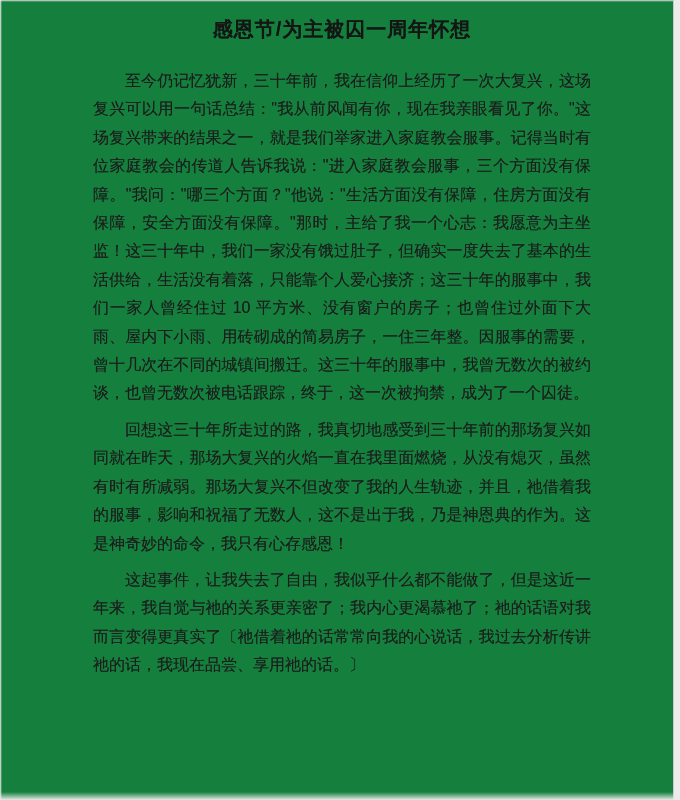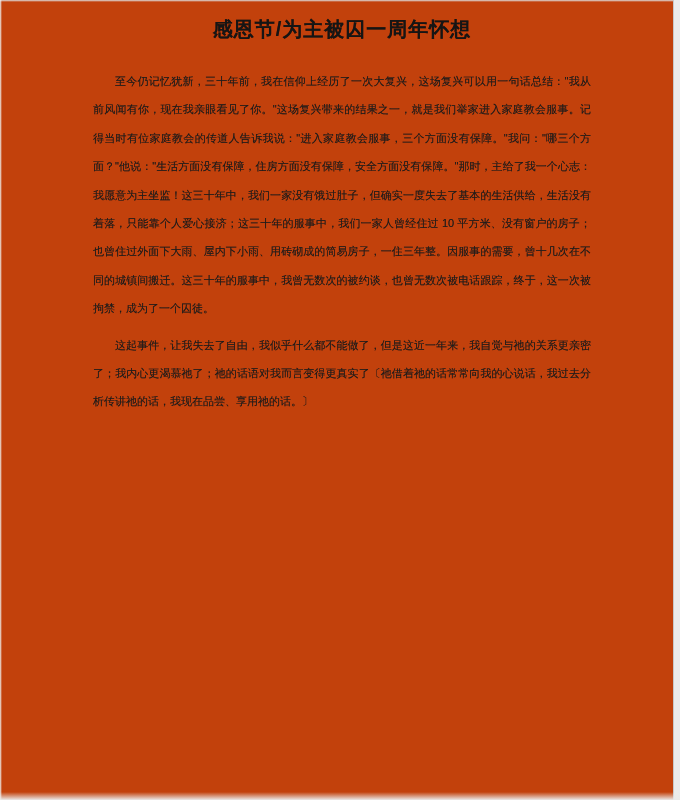--- a/index.html
+++ b/index.html
@@ -4,21 +4,21 @@
 <style>
   html, body {
     margin: 0;
     padding: 0;
     background: #ffffff;
   }
   .page {
     position: relative;
     width: 680px;
     height: 800px;
-    background: #c2410c;
+    background: #15803d;
     overflow: hidden;
     font-family: "Liberation Sans", "DejaVu Sans", sans-serif;
   }
   
   .edge-right-strip {
     position: absolute;
     top: 0;
     right: 0;
     width: 6px;
     height: 100%;
@@ -59,21 +59,21 @@
     margin: 0 0 24px 0;
     font-size: 20px;
     font-weight: bold;
     text-align: center;
     color: #151515;
     letter-spacing: 1px;
     text-shadow: 0 0 0.6px rgba(0,0,0,0.55);
   }
   .doc-paragraph {
     margin: 8px 0 7px 0;
-    font-size: 11px;
+    font-size: 16px;
     line-height: 28.4px;
     text-align: justify;
     text-indent: 2em;
     color: #1c1c1c;
     text-shadow: 0 0 0.5px rgba(20,20,20,0.5);
     word-break: break-all;
   }
 </style>
 </head>
 <body>
@@ -82,17 +82,18 @@
   <div class="edge-top-line"></div>
   <div class="edge-left-line"></div>
   <div class="edge-right-strip"></div>
   <div class="edge-bottom-strip"></div>
 
   <div class="content">
     <h1 class="doc-title">感恩节/为主被囚一周年怀想</h1>
 
     <p class="doc-paragraph">至今仍记忆犹新，三十年前，我在信仰上经历了一次大复兴，这场复兴可以用一句话总结："我从前风闻有你，现在我亲眼看见了你。"这场复兴带来的结果之一，就是我们举家进入家庭教会服事。记得当时有位家庭教会的传道人告诉我说："进入家庭教会服事，三个方面没有保障。"我问："哪三个方面？"他说："生活方面没有保障，住房方面没有保障，安全方面没有保障。"那时，主给了我一个心志：我愿意为主坐监！这三十年中，我们一家没有饿过肚子，但确实一度失去了基本的生活供给，生活没有着落，只能靠个人爱心接济；这三十年的服事中，我们一家人曾经住过 10 平方米、没有窗户的房子；也曾住过外面下大雨、屋内下小雨、用砖砌成的简易房子，一住三年整。因服事的需要，曾十几次在不同的城镇间搬迁。这三十年的服事中，我曾无数次的被约谈，也曾无数次被电话跟踪，终于，这一次被拘禁，成为了一个囚徒。</p>
 
+    <p class="doc-paragraph">回想这三十年所走过的路，我真切地感受到三十年前的那场复兴如同就在昨天，那场大复兴的火焰一直在我里面燃烧，从没有熄灭，虽然有时有所减弱。那场大复兴不但改变了我的人生轨迹，并且，祂借着我的服事，影响和祝福了无数人，这不是出于我，乃是神恩典的作为。这是神奇妙的命令，我只有心存感恩！</p>
 
 
     <p class="doc-paragraph">这起事件，让我失去了自由，我似乎什么都不能做了，但是这近一年来，我自觉与祂的关系更亲密了；我内心更渴慕祂了；祂的话语对我而言变得更真实了〔祂借着祂的话常常向我的心说话，我过去分析传讲祂的话，我现在品尝、享用祂的话。〕</p>
   </div>
 </div>
 
 </body></html>

